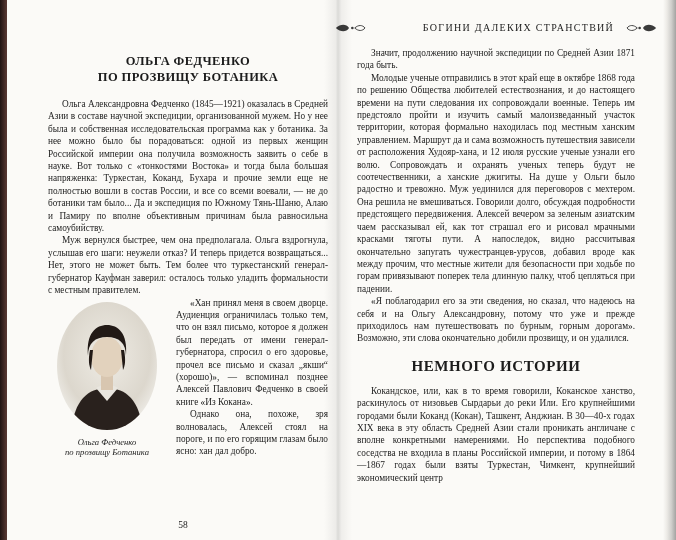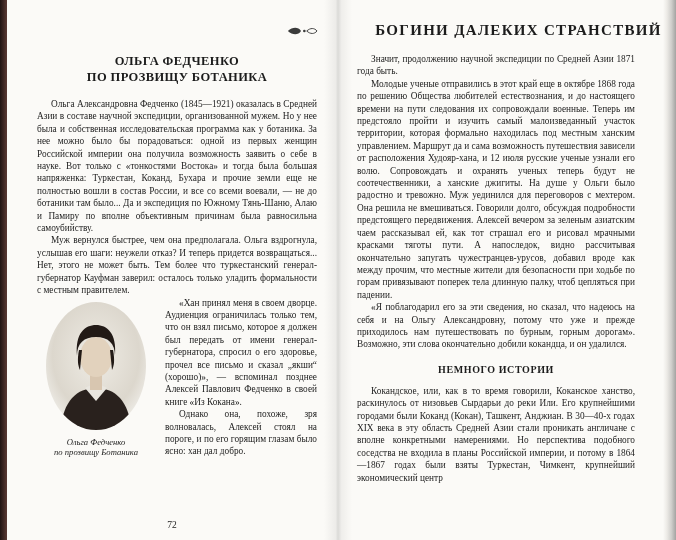--- a/index.html
+++ b/index.html
@@ -10,42 +10,42 @@
 
   .edge-left { position:absolute; left:0; top:0; width:7px; height:100%;
                background:linear-gradient(to right,#1f1412,#5a3a34); }
   .edge-right { position:absolute; right:0; top:0; width:13px; height:100%;
                 background:linear-gradient(to left,#a3a3a1,#cfcecb 35%,#eceae6 70%,#fbfaf7); }
   .gutter { position:absolute; left:324px; top:0; width:28px; height:100%; pointer-events:none;
             background:linear-gradient(to right, rgba(0,0,0,0) 0%, rgba(0,0,0,0.06) 42%,
             rgba(0,0,0,0.13) 50%, rgba(0,0,0,0.05) 62%, rgba(0,0,0,0) 100%); }
 
   .page { position:absolute; top:0; height:540px; color:#1c1c1c; }
-  .page-left  { left:7px;   width:330px; padding:54px 20px 0 30px; }
+  .page-left  { left:18px;   width:330px; padding:54px 20px 0 30px; }
   .page-right { left:337px; width:326px; padding:22px 28px 0 20px; }
 
   .body { font-size:9.3px; line-height:12.4px; text-align:justify; text-indent:14px;
           hyphens:auto; -webkit-hyphens:auto; }
   .intro { }
 
   .chapter-title { text-align:center; font-weight:bold; font-size:12.5px; line-height:15.5px;
                    letter-spacing:.4px; margin-bottom:13px; }
 
   .portrait { float:left; width:118px; margin:3px 10px 1px 0; text-align:center; }
   .portrait svg { display:block; margin:0 auto; }
   .caption { font-style:italic; font-size:8.6px; line-height:10.6px; margin-top:3px; text-align:center; }
 
   .page-num { position:absolute; bottom:10px; left:0; right:0; text-align:center; font-size:9.5px; }
 
   .running-head { display:flex; align-items:center; justify-content:center; gap:12px; margin-bottom:14px; }
-  .rh-text { font-weight:bold; font-size:15px; letter-spacing:1.3px; white-space:nowrap;margin-left:45px; }
+  .rh-text { font-weight:normal; font-size:10px; letter-spacing:1.3px; white-space:nowrap;margin-left:45px; }
   .orn { width:32px; height:10px; flex:0 0 auto; }
   .flip { transform:scaleX(-1); }
 
-  .section-head { text-align:center; font-weight:bold; font-size:10px; letter-spacing:.6px;
+  .section-head { text-align:center; font-weight:bold; font-size:15px; letter-spacing:.6px;
                   margin:13px 0 10px; }
 </style>
 </head>
 <body>
 
 <div class="spread">
   <div class="edge-left"></div>
 
   <div class="page page-left">
     <div class="chapter-title">
@@ -82,41 +82,41 @@
       </svg>
       <figcaption class="caption">
         <span>Ольга Федченко</span><br>
         <span>по прозвищу Ботаника</span>
       </figcaption>
     </figure>
 
     <p class="body">«Хан принял меня в своем дворце. Аудиенция ограничилась только тем, что он взял письмо, которое я должен был передать от имени генерал-губернатора, спросил о его здоровье, прочел все письмо и сказал „якши“ (хорошо)», — вспоминал позднее Алексей Павлович Федченко в своей книге «Из Кокана».</p>
     <p class="body">Однако она, похоже, зря волновалась, Алексей стоял на пороге, и по его горящим глазам было ясно: хан дал добро.</p>
 
-    <div class="page-num">72</div>
+    <div class="page-num">58</div>
   </div>
 
   <div class="page page-right">
     <div class="running-head">
       <svg class="orn" viewBox="0 0 34 10">
         <path d="M2 5 C7 0.5, 13 0.5, 16 5 C13 9.5, 7 9.5, 2 5 Z" fill="#3b3b3b"></path>
         <circle cx="19.5" cy="5" r="1.4" fill="#3b3b3b"></circle>
         <path d="M22 5 C26 1.5, 30 1.5, 33 5 C30 8.5, 26 8.5, 22 5" fill="none" stroke="#3b3b3b" stroke-width="1"></path>
       </svg>
       <span class="rh-text">БОГИНИ ДАЛЕКИХ СТРАНСТВИЙ</span>
       <svg class="orn flip" viewBox="0 0 34 10">
         <path d="M2 5 C7 0.5, 13 0.5, 16 5 C13 9.5, 7 9.5, 2 5 Z" fill="#3b3b3b"></path>
         <circle cx="19.5" cy="5" r="1.4" fill="#3b3b3b"></circle>
         <path d="M22 5 C26 1.5, 30 1.5, 33 5 C30 8.5, 26 8.5, 22 5" fill="none" stroke="#3b3b3b" stroke-width="1"></path>
       </svg>
     </div>
 
     <p class="body">Значит, продолжению научной экспедиции по Средней Азии 1871 года быть.</p>
     <p class="body">Молодые ученые отправились в этот край еще в октябре 1868 года по решению Общества любителей естествознания, и до настоящего времени на пути следования их сопровождали военные. Теперь им предстояло пройти и изучить самый малоизведанный участок территории, которая формально находилась под местным ханским управлением. Маршрут да и сама возможность путешествия зависели от расположения Худояр-хана, и 12 июля русские ученые узнали его волю. Сопровождать и охранять ученых теперь будут не соотечественники, а ханские джигиты. На душе у Ольги было радостно и тревожно. Муж уединился для переговоров с мехтером. Она решила не вмешиваться. Говорили долго, обсуждая подробности предстоящего передвижения. Алексей вечером за зеленым азиатским чаем рассказывал ей, как тот страшал его и рисовал мрачными красками тяготы пути. А напоследок, видно рассчитывая окончательно запугать чужестранцев-урусов, добавил вроде как между прочим, что местные жители для безопасности при ходьбе по горам привязывают поперек тела длинную палку, чтоб цепляться при падении.</p>
-    <p class="body">«Я поблагодарил его за эти сведения, но сказал, что надеюсь на себя и на Ольгу Александровну, потому что уже и прежде приходилось нам путешествовать по бурным, горным дорогам». Возможно, эти слова окончательно добили кокандца, и он удалился.</p>
+    <p class="body">«Я поблагодарил его за эти сведения, но сказал, что надеюсь на себя и на Ольгу Александровну, потому что уже и прежде приходилось нам путешествовать по бурным, горным дорогам». Возможно, эти слова окончательно добили прозвищу, и он удалился.</p>
 
     <h2 class="section-head">НЕМНОГО ИСТОРИИ</h2>
 
     <p class="body">Кокандское, или, как в то время говорили, Коканское ханство, раскинулось от низовьев Сырдарьи до реки Или. Его крупнейшими городами были Коканд (Кокан), Ташкент, Анджиан. В 30—40-х годах XIX века в эту область Средней Азии стали проникать англичане с вполне конкретными намерениями. Но перспектива подобного соседства не входила в планы Российской империи, и потому в 1864—1867 годах были взяты Туркестан, Чимкент, крупнейший экономический центр</p>
 
   </div>
 
   <div class="gutter"></div>
   <div class="edge-right"></div>
 </div>

